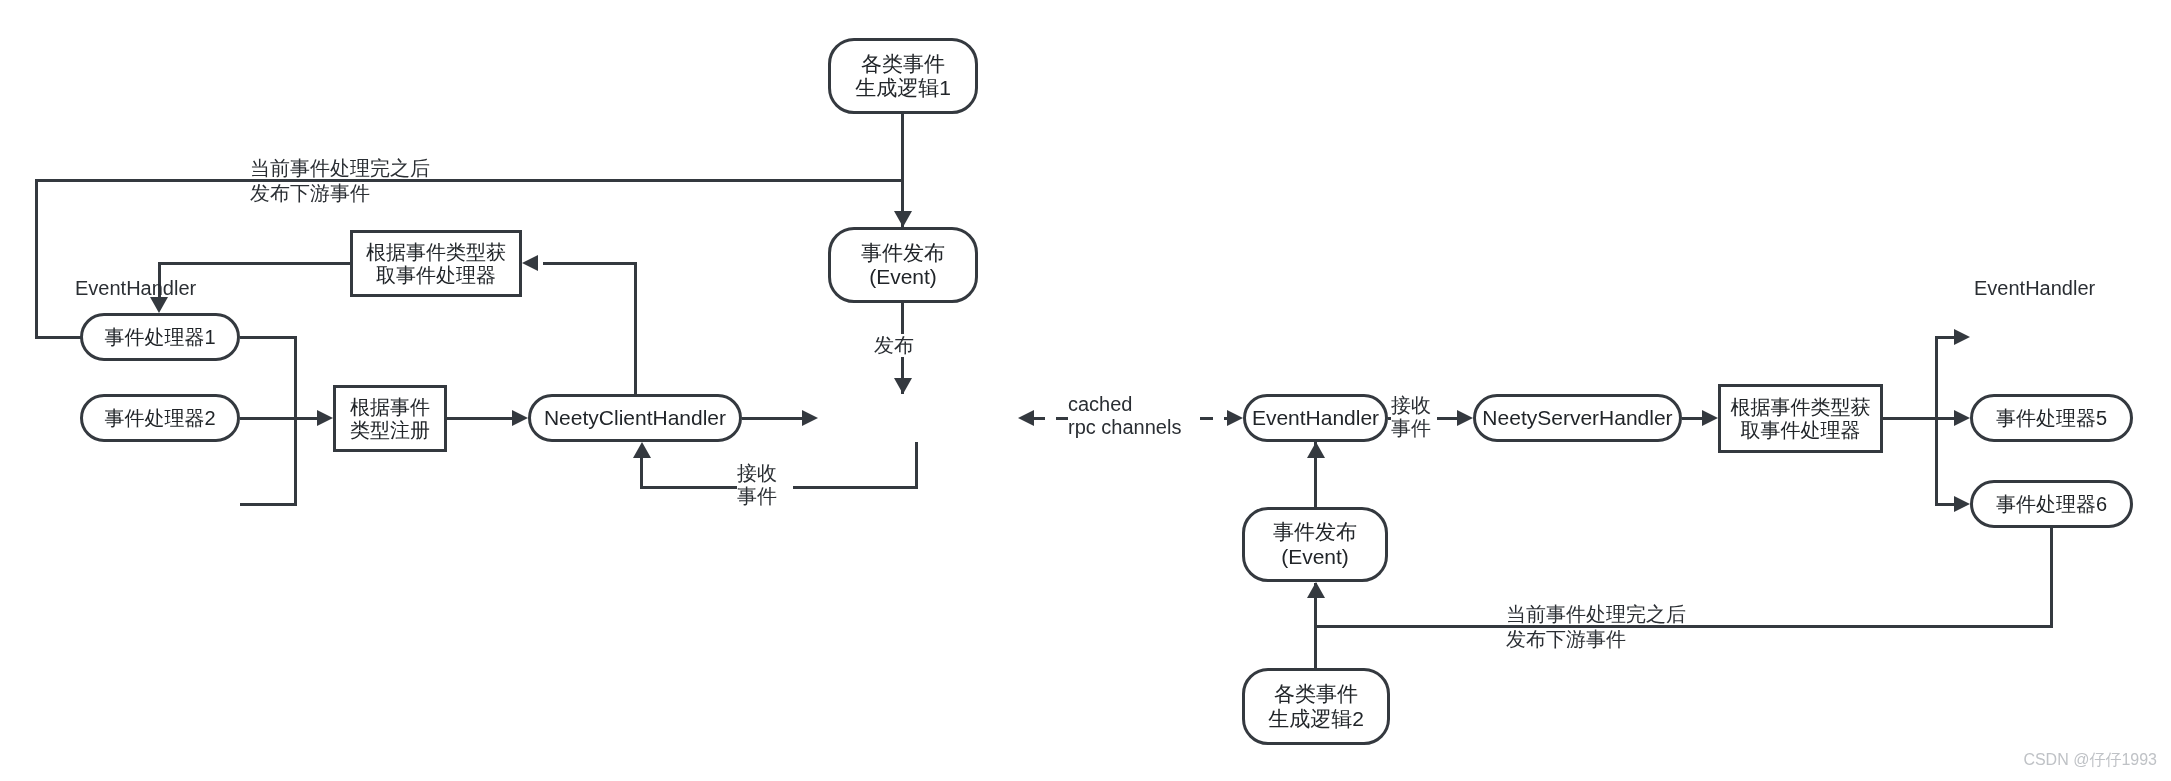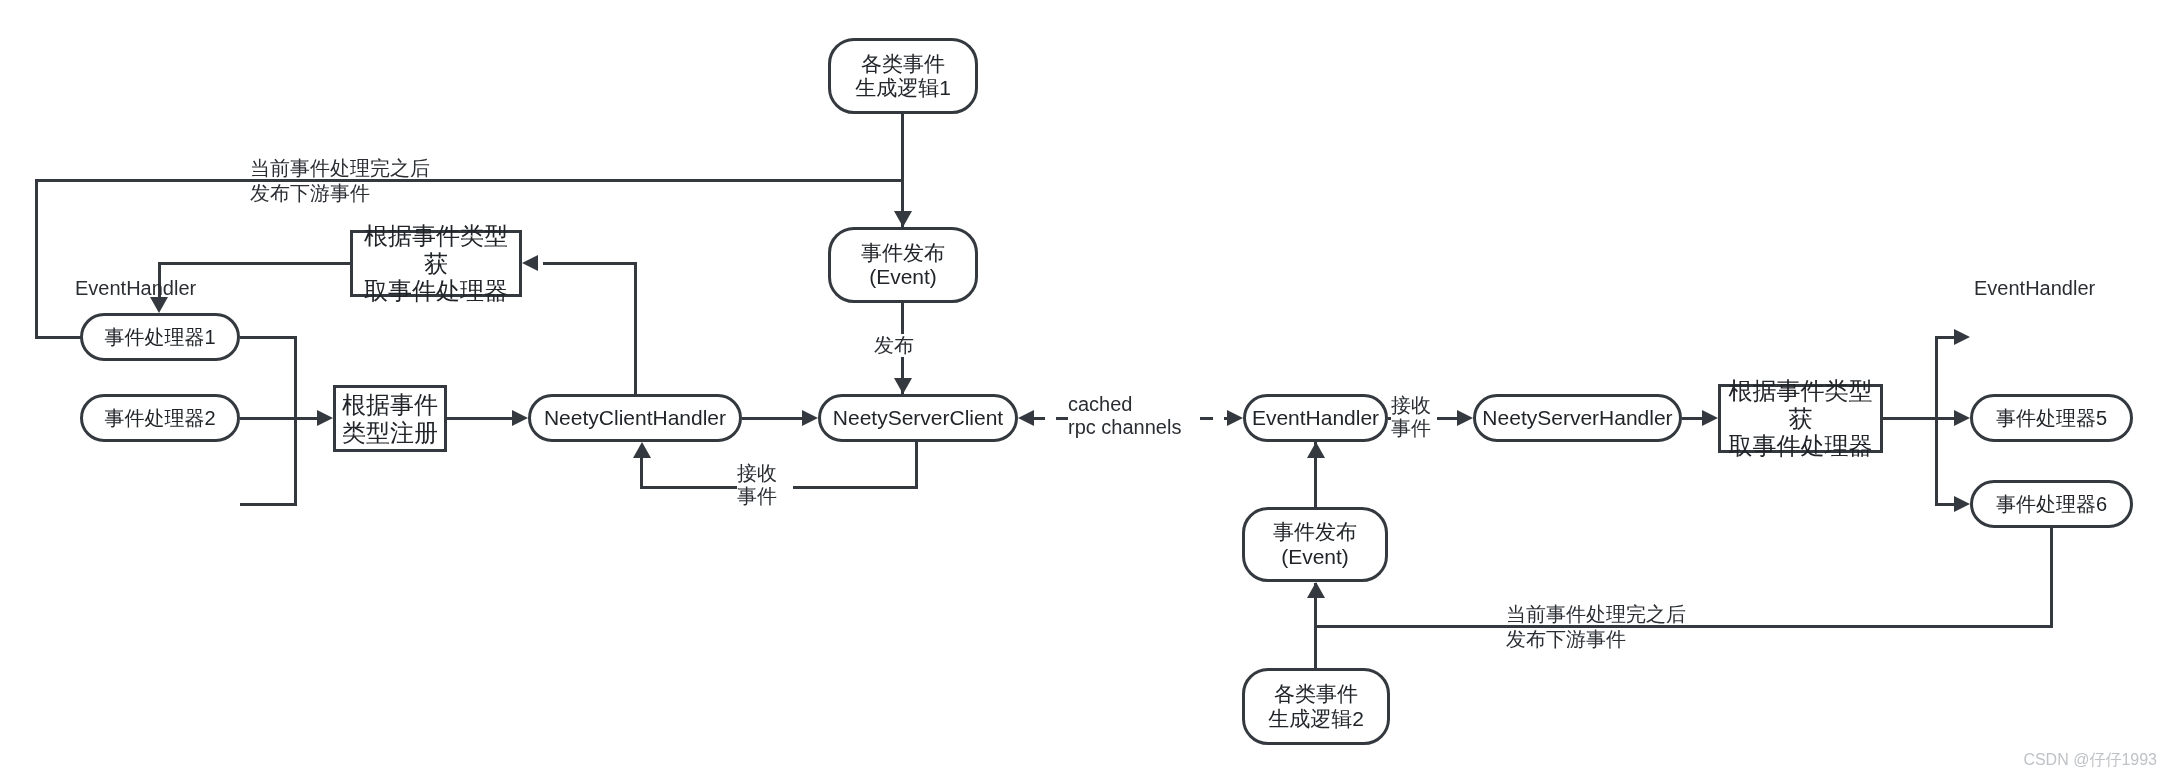--- a/index.html
+++ b/index.html
@@ -25,21 +25,21 @@
     display:flex;align-items:center;justify-content:center;
     text-align:center;
     white-space:pre-line;
     line-height:1.15;
     font-size:21px;
     color:var(--txt);
     z-index:3;
   }
   .node{border-radius:26px;}
   .node.small{border-radius:24px;font-size:20px;}
-  .box{border-radius:0;font-size:24px;}
+  .box{border-radius:0;font-size:20px;}
   
   .h,.v{position:absolute;background:var(--s);z-index:1;}
   .h{height:3px;}
   .v{width:3px;}
   .dash{background:repeating-linear-gradient(90deg,var(--s) 0 13px,transparent 13px 24px);}
   
   .ar{position:absolute;width:0;height:0;z-index:2;}
   .ar.r{border-top:8px solid transparent;border-bottom:8px solid transparent;border-left:16px solid var(--s);}
   .ar.l{border-top:8px solid transparent;border-bottom:8px solid transparent;border-right:16px solid var(--s);}
   .ar.d{border-left:9px solid transparent;border-right:9px solid transparent;border-top:16px solid var(--s);}
@@ -135,21 +135,20 @@
 
   <div class="node small" style="left:80px;top:313px;width:160px;height:48px;">事件处理器1</div>
   <div class="node small" style="left:80px;top:394px;width:160px;height:48px;">事件处理器2</div>
 
   <div class="box" style="left:333px;top:385px;width:114px;height:67px;">根据事件
 类型注册</div>
   <div class="box" style="left:350px;top:230px;width:172px;height:67px;">根据事件类型获
 取事件处理器</div>
 
   <div class="node" style="left:528px;top:394px;width:214px;height:48px;">NeetyClientHandler</div>
-  <div class="node" style="left:818px;top:394px;width:200px;height:48px;">NeetyServerClient</div>
   <div class="node" style="left:1243px;top:394px;width:145px;height:48px;">EventHandler</div>
   <div class="node" style="left:1473px;top:394px;width:209px;height:48px;">NeetyServerHandler</div>
 
   <div class="box" style="left:1718px;top:384px;width:165px;height:69px;">根据事件类型获
 取事件处理器</div>
 
   <div class="node small" style="left:1970px;top:394px;width:163px;height:48px;text-align:center;">事件处理器5</div>
   <div class="node small" style="left:1970px;top:480px;width:163px;height:48px;">事件处理器6</div>
 
   <div class="node" style="left:1242px;top:507px;width:146px;height:75px;">事件发布

